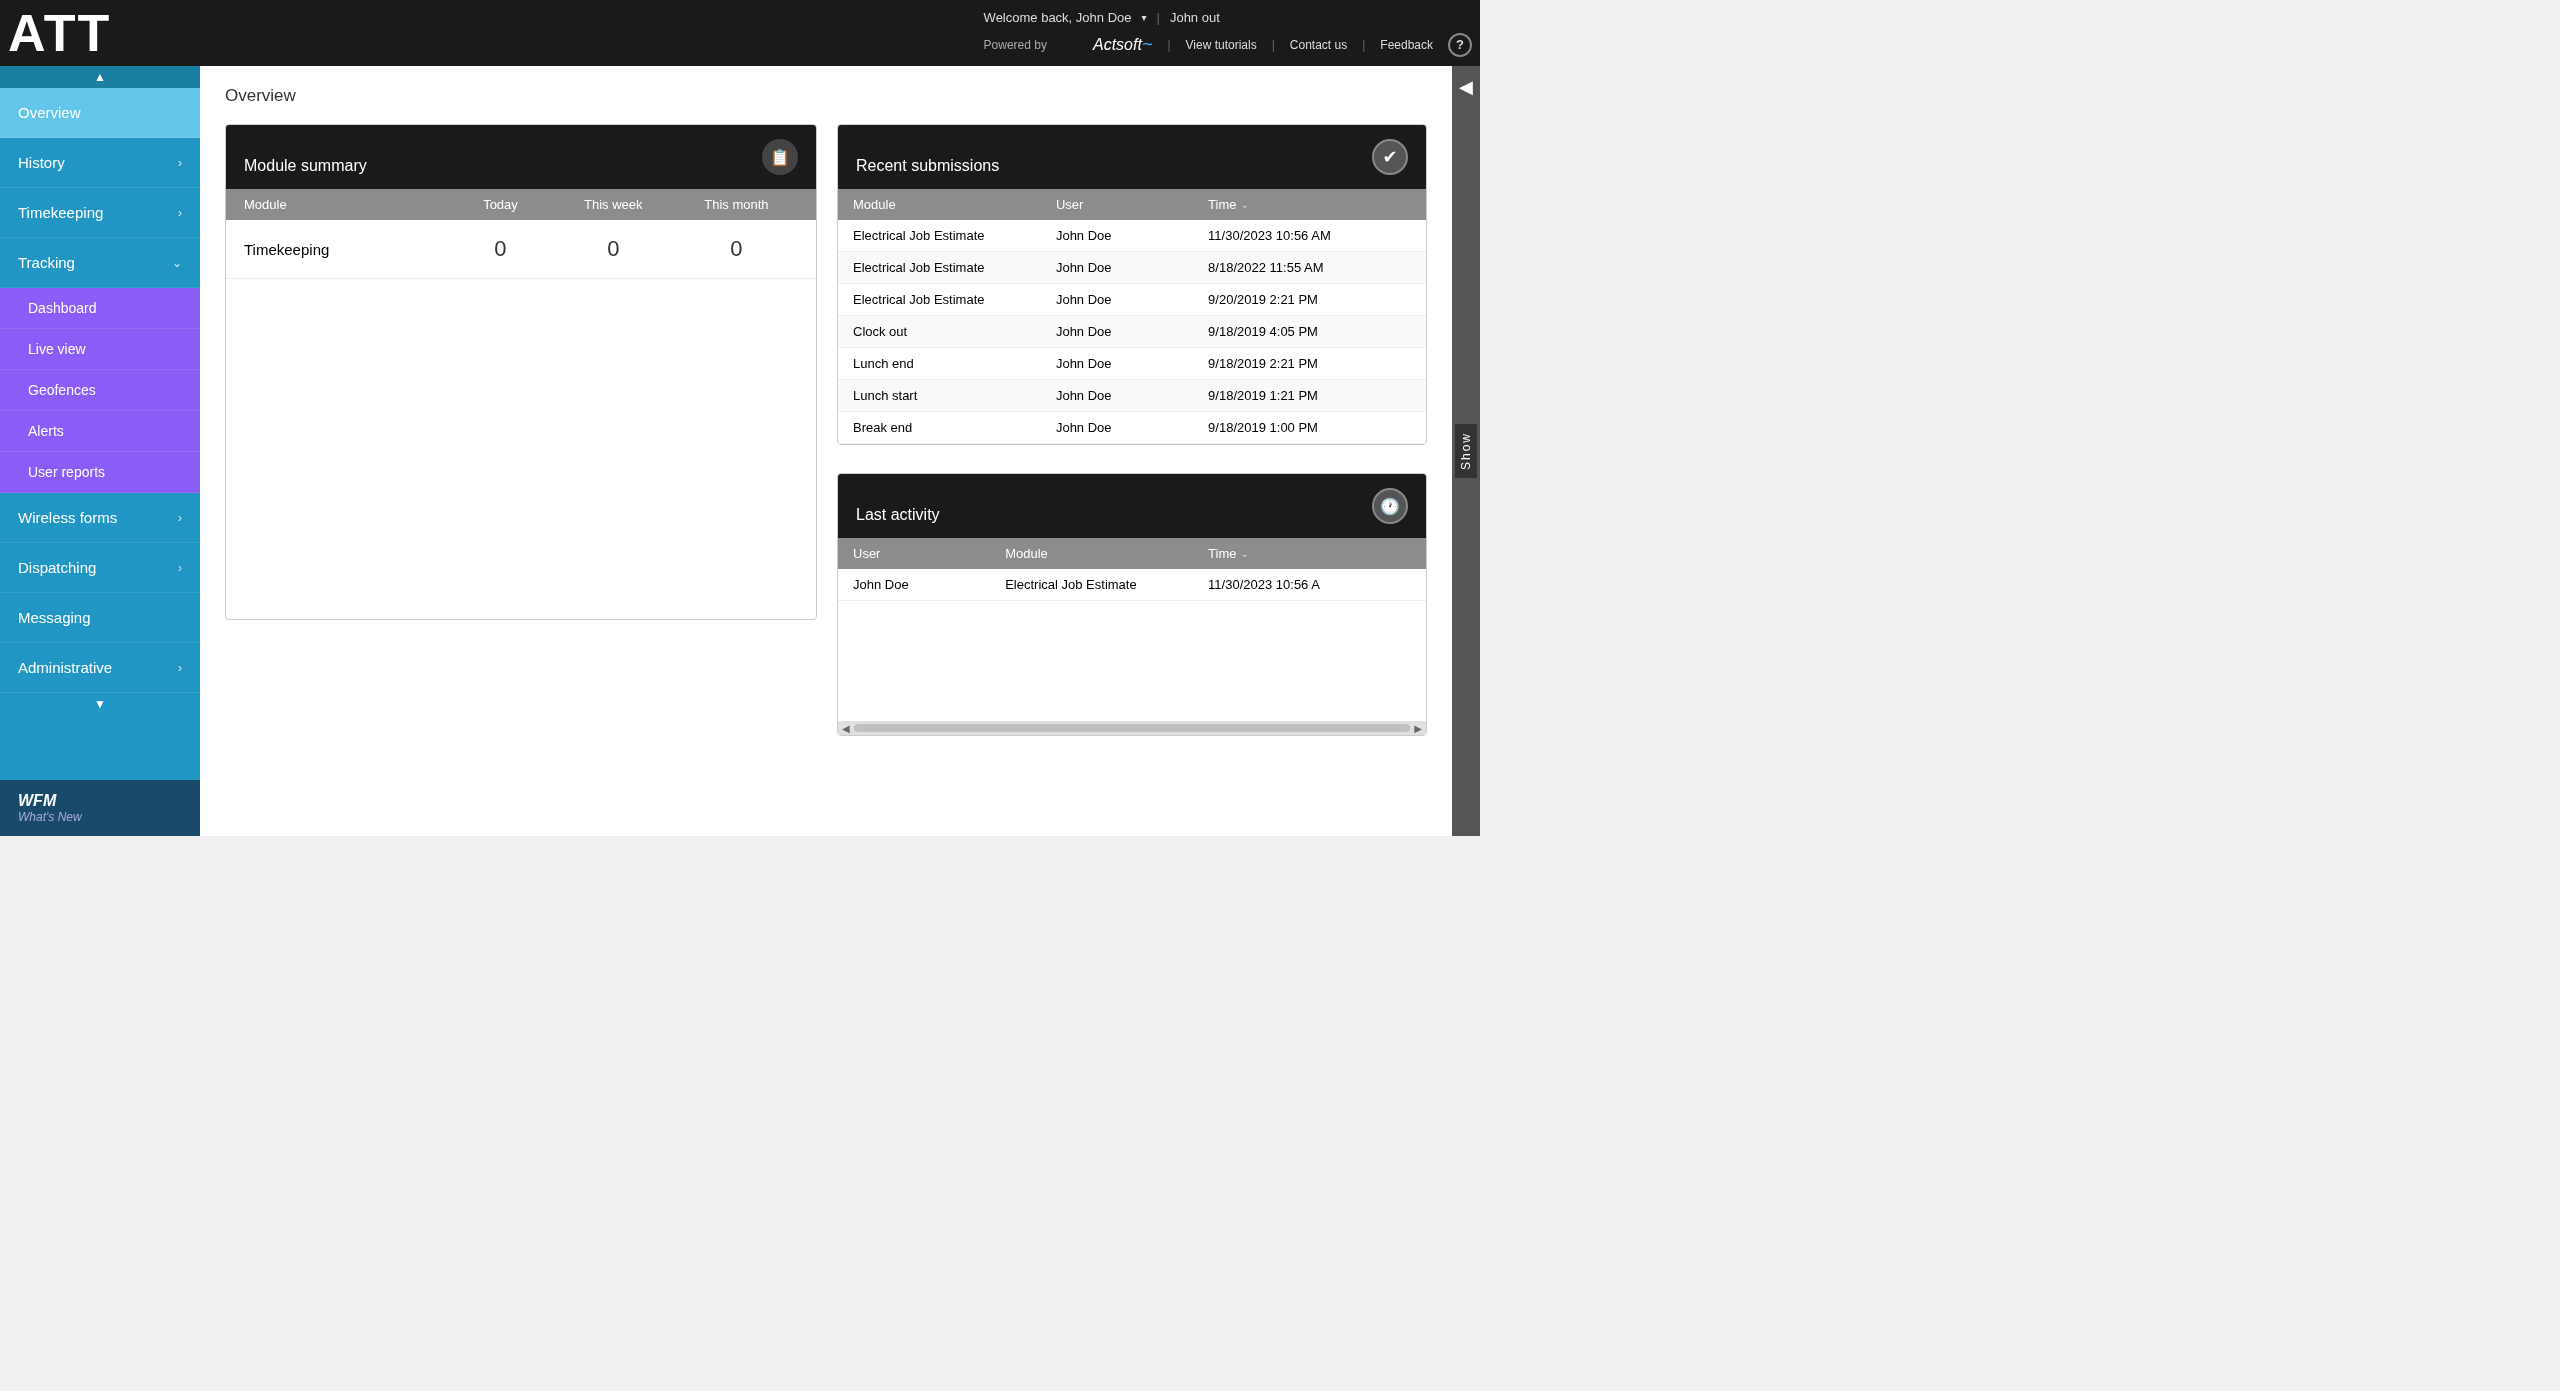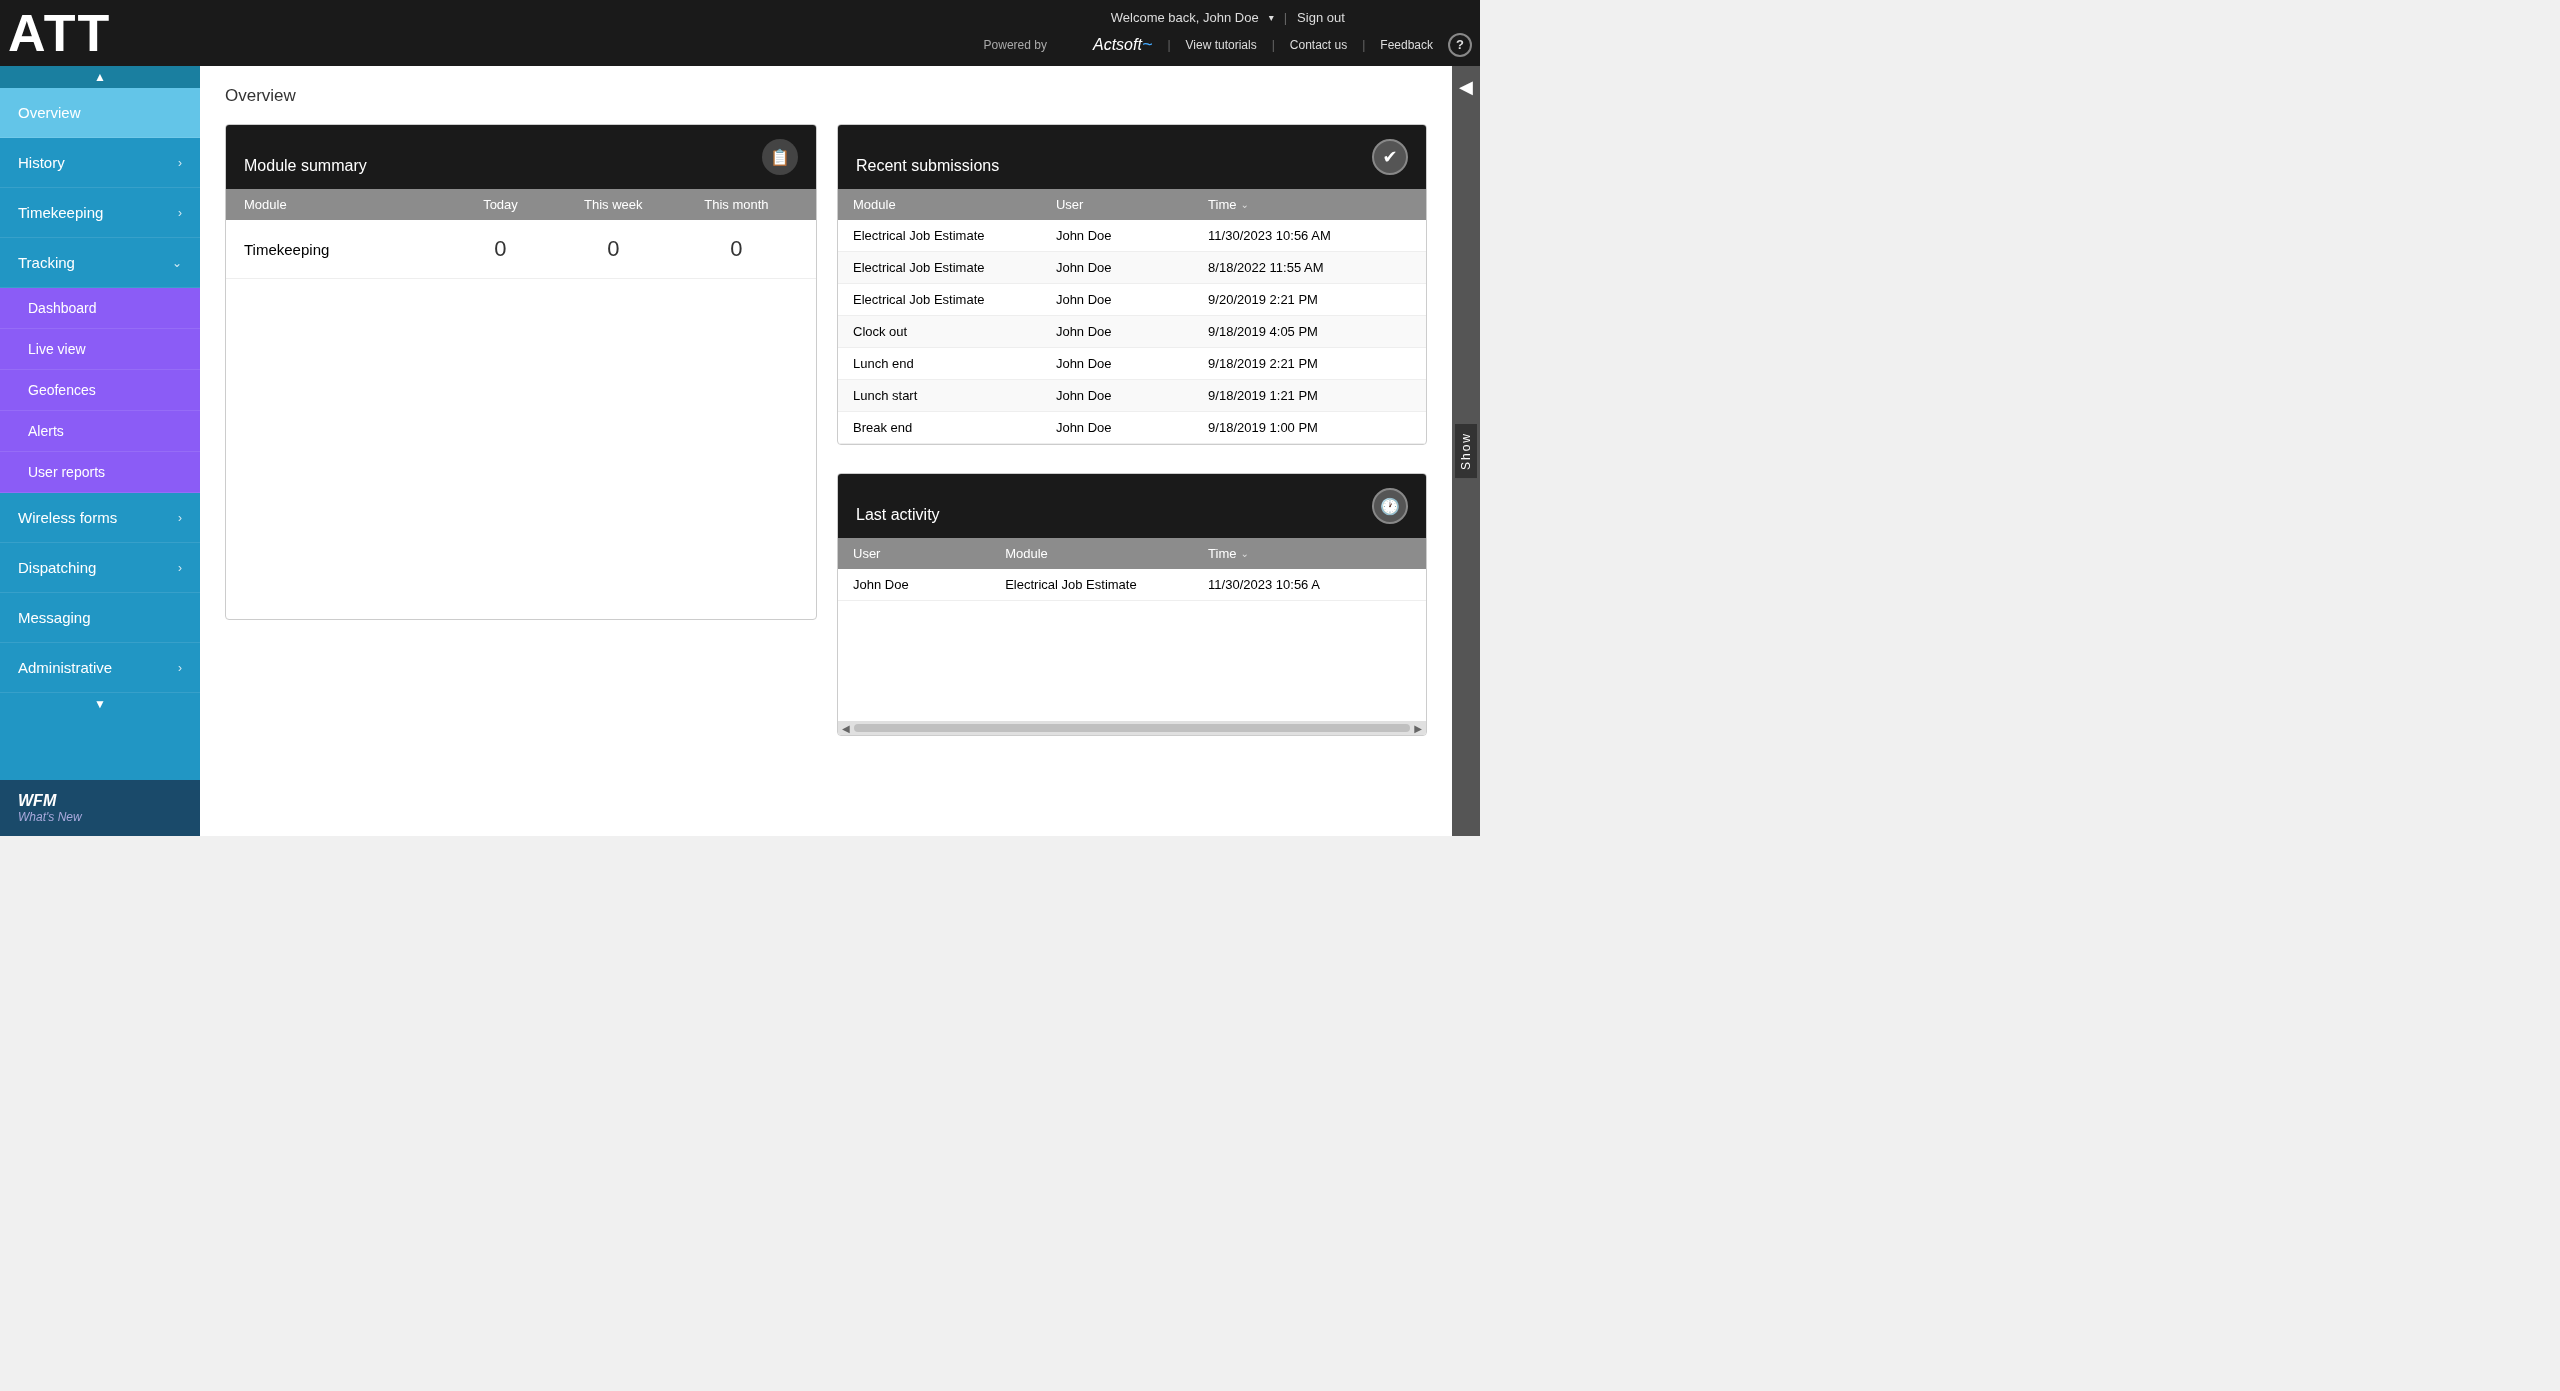--- a/index.html
+++ b/index.html
@@ -18,21 +18,21 @@
     }
     .logo {
       font-size: 52px;
       font-weight: bold;
       color: white;
       letter-spacing: 2px;
     }
     .header-right {
       display: flex;
       flex-direction: column;
-      align-items: center;
+      align-items: flex-start;
       gap: 8px;
     }
     .header-top-row {
       display: flex;
       align-items: center;
       gap: 10px;
       font-size: 13px;
     }
     .welcome-text { color: #ddd; }
     .dropdown-arrow { color: #ddd; font-size: 10px; }
@@ -310,21 +310,21 @@
 </head>
 <body>
 
 <div class="top-header">
   <div class="logo">ATT</div>
   <div class="header-right">
     <div class="header-top-row">
       <span class="welcome-text">Welcome back, John Doe</span>
       <span class="dropdown-arrow">▾</span>
       <span class="separator">|</span>
-      <a class="sign-out">Sign out</a>
+      <a class="sign-out">John out</a>
     </div>
     <div class="header-bottom-row">
       <span class="powered-by">
         <span>Powered by</span>
         <span class="actsoft-logo"><em>Actsoft</em><span style="color:#4af;font-size:18px;">~</span></span>
       </span>
       <span class="separator">|</span>
       <a class="header-link">View tutorials</a>
       <span class="separator">|</span>
       <a class="header-link">Contact us</a>

